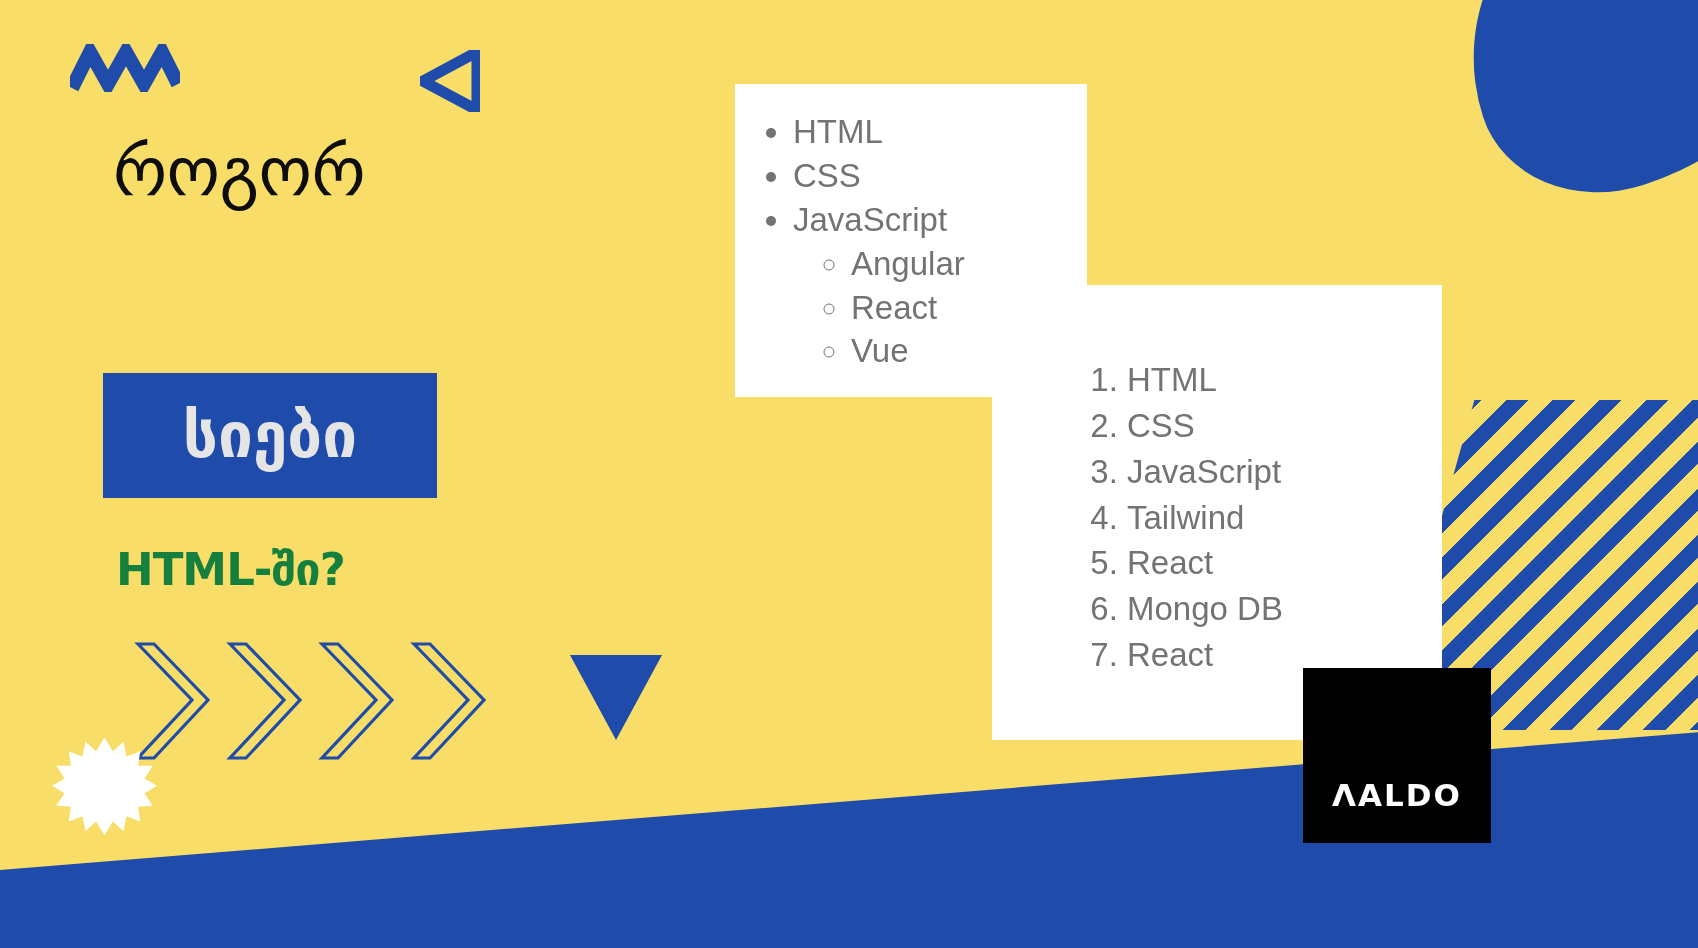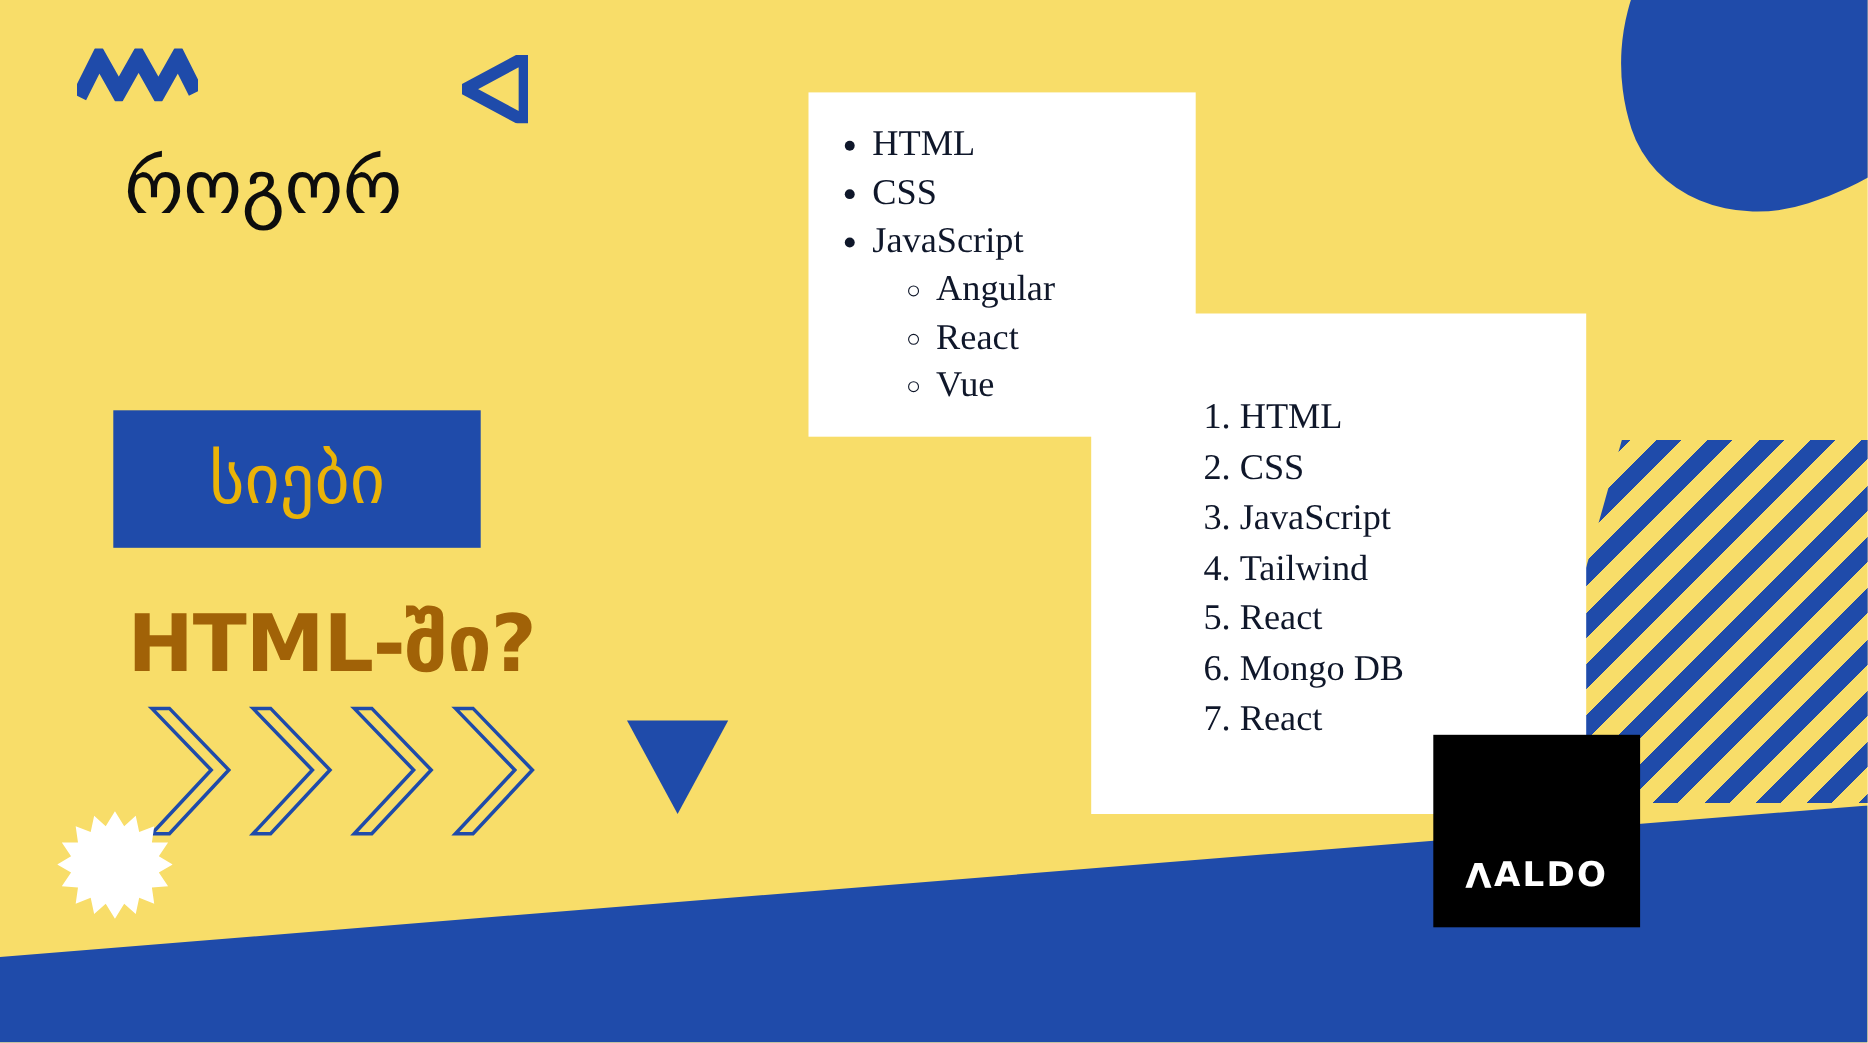--- a/index.html
+++ b/index.html
@@ -96,50 +96,50 @@
     top: 373px;
     width: 334px;
     height: 125px;
     background: #1F4BAA;
     display: flex;
     align-items: center;
     justify-content: center;
   }
   .tag-box span {
     font-family: "DejaVu Sans", sans-serif;
-    font-weight: normal;
+    font-weight: bold;
     font-size: 62px;
-    color: #eab308;
+    color: #e5e5e5;
     line-height: 1;
   }
 
   .subline {
     position: absolute;
     left: 116px;
     top: 543px;
     font-family: "DejaVu Sans", sans-serif;
     font-weight: bold;
-    font-size: 72px;
-    color: #a16207;
+    font-size: 45px;
+    color: #15803d;
     letter-spacing: -1px;
     white-space: nowrap;
   }
 
   
   .card {
     position: absolute;
     background: #ffffff;
   }
   .card-ul { left: 735px; top: 84px; width: 352px; height: 313px; }
   .card-ol { left: 992px; top: 285px; width: 450px; height: 455px; }
 
   .serif-list {
-    font-family: Liberation Serif, serif;
+    font-family: Liberation Sans, sans-serif;
     font-size: 33px;
-    color: #0f172a;
+    color: #737373;
     margin: 0;
   }
   .card-ul ul {
     list-style-type: disc;
     margin: 26px 0 0 0;
     padding-left: 58px;
   }
   .card-ul ul ul {
     list-style-type: circle;
     margin: 0;

